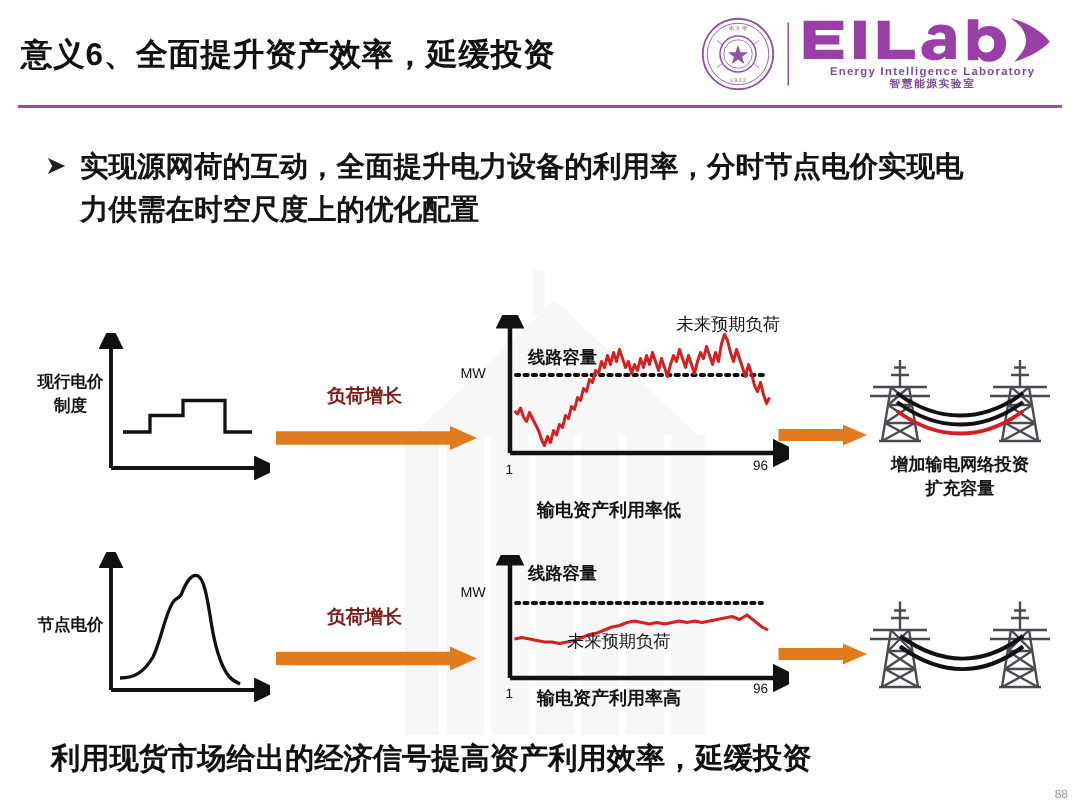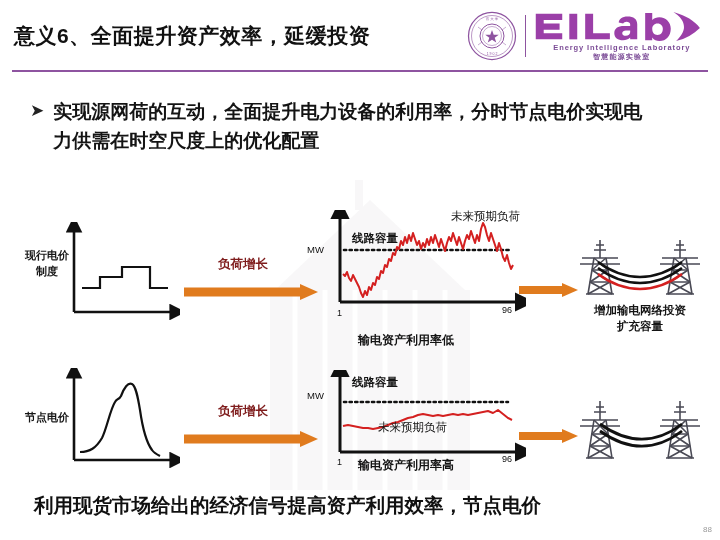--- a/index.html
+++ b/index.html
@@ -300,16 +300,16 @@
       <path d="M100 54 L120 54 M102 42 L118 42"></path>
       <path d="M98 66 L120 54 M122 66 L100 54 M100 54 L118 42 M120 54 L102 42 M102 42 L116 28 M118 42 L104 28"></path>
       <path d="M90 34 L130 34 M92 28 L128 28 M110 28 L110 14"></path>
       <path d="M104 20 L116 20 M106 15 L114 15"></path>
       <path d="M110 14 L110 9"></path>
     </g>
     <path d="M30 32 C58 52, 86 52, 112 32" fill="none" stroke="#111" stroke-width="2.8"></path>
     <path d="M30 39 C58 59, 86 59, 112 39" fill="none" stroke="#111" stroke-width="2.8"></path>
   </svg>
 
-  <div class="footer-cap">利用现货市场给出的经济信号提高资产利用效率，节点电价</div>
+  <div class="footer-cap">利用现货市场给出的经济信号提高资产利用效率，延缓投资</div>
   <div class="page-no">88</div>
 
 </div>
 
 </body></html>

